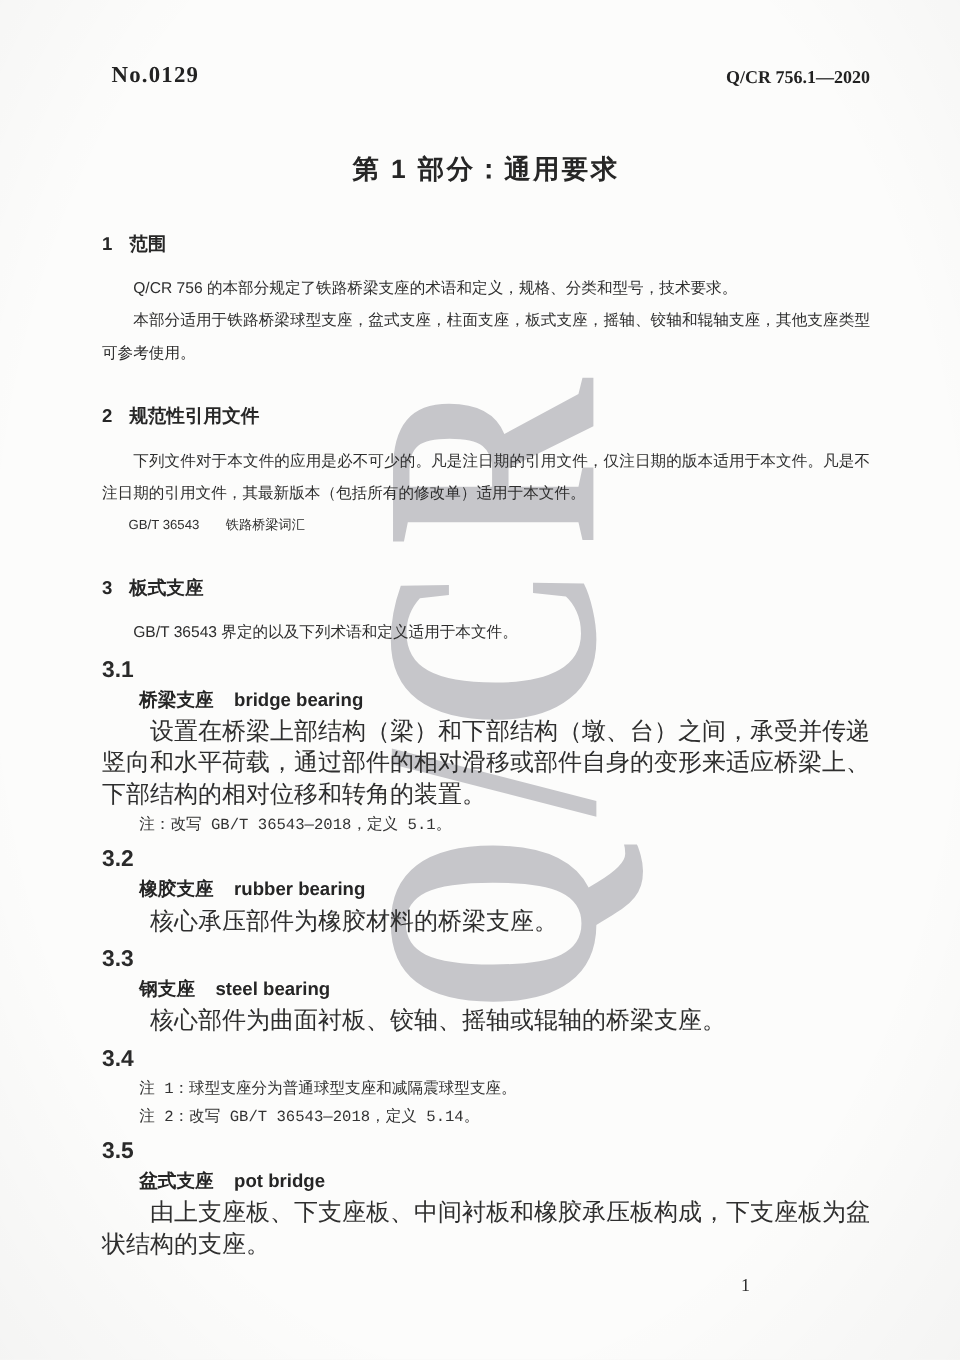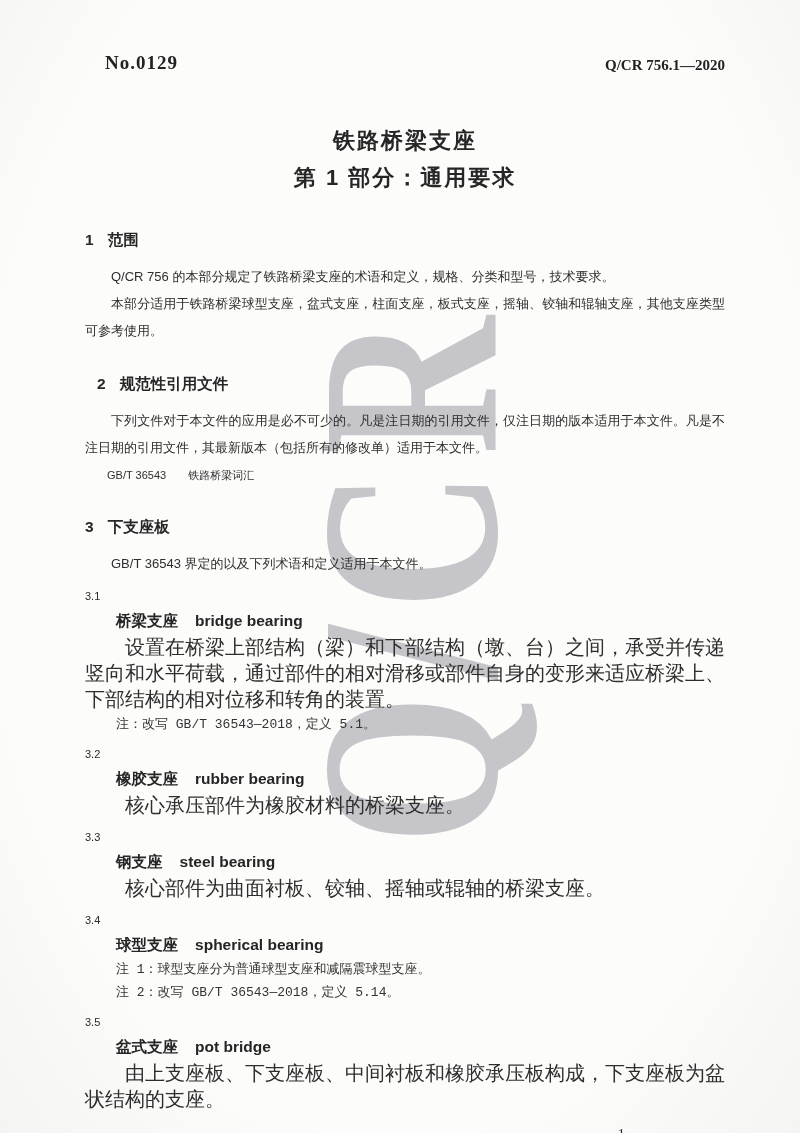--- a/index.html
+++ b/index.html
@@ -37,21 +37,21 @@
   .content{
     position:relative;z-index:1;
     padding:0 75px 0 85px;
   }
   .header{
     padding-top:52px;
     display:flex;justify-content:space-between;align-items:flex-end;
     font-family:"Liberation Serif","DejaVu Serif",serif;
     font-weight:bold;
   }
-  .doc-no{font-size:19px;margin-left:20px;letter-spacing:1px;color:#222;}
+  .doc-no{font-size:19px;margin-left:8px;letter-spacing:1px;color:#222;}
   .std-code{font-size:15px;color:#222;}
   .title{
     margin-top:48px;
     text-align:center;
     font-size:22px;font-weight:bold;
     line-height:37px;letter-spacing:2px;
     color:#262626;
   }
   .title span{display:block;}
   .clause-heading{
@@ -68,21 +68,21 @@
   }
   .ref-line{
     margin-top:1px;
     font-size:11px;line-height:27px;
     text-indent:2em;
   }
   .ref-line .ref-title{margin-left:2em;}
   .term{margin-top:4px;}
   .term-num{
     margin-top:7px;
-    font-size:11px;font-weight:normal;color:#2a2a2a;
+    font-size:19px;font-weight:bold;color:#2a2a2a;
     line-height:24px;
   }
   .term-name{
     font-size:15.5px;font-weight:bold;color:#252525;
     line-height:25px;
     text-indent:2em;
   }
   .term-name .term-en{margin-left:1.1em;}
   .term-def{
     margin:1px 0 0 0;
@@ -111,40 +111,39 @@
   <div class="watermark" style="color: rgb(198, 198, 202);">Q/CR</div>
 
   <div class="content">
 
     <div class="header">
       <span class="doc-no">No.0129</span>
       <span class="std-code">Q/CR 756.1—2020</span>
     </div>
 
     <div class="title">
-      <span>铁路桥梁支座</span>
       <span>第 1 部分：通用要求</span>
     </div>
 
     <div class="clause-heading">
       <span>1</span><span class="h-label">范围</span>
     </div>
     <p class="para">Q/CR 756 的本部分规定了铁路桥梁支座的术语和定义，规格、分类和型号，技术要求。</p>
     <p class="para" style="margin-top:0;">本部分适用于铁路桥梁球型支座，盆式支座，柱面支座，板式支座，摇轴、铰轴和辊轴支座，其他支座类型可参考使用。</p>
 
-    <div class="clause-heading" style="margin-top:30px;margin-left:12px;">
+    <div class="clause-heading" style="margin-top:30px;">
       <span>2</span><span class="h-label">规范性引用文件</span>
     </div>
     <p class="para">下列文件对于本文件的应用是必不可少的。凡是注日期的引用文件，仅注日期的版本适用于本文件。凡是不注日期的引用文件，其最新版本（包括所有的修改单）适用于本文件。</p>
     <div class="ref-line">
       <span>GB/T 36543</span><span class="ref-title">铁路桥梁词汇</span>
     </div>
 
     <div class="clause-heading" style="margin-top:28px;">
-      <span>3</span><span class="h-label">下支座板</span>
+      <span>3</span><span class="h-label">板式支座</span>
     </div>
     <p class="para">GB/T 36543 界定的以及下列术语和定义适用于本文件。</p>
 
     <div class="term">
       <div class="term-num">3.1</div>
       <div class="term-name">
         <span>桥梁支座</span><span class="term-en">bridge bearing</span>
       </div>
       <p class="term-def">设置在桥梁上部结构（梁）和下部结构（墩、台）之间，承受并传递竖向和水平荷载，通过部件的相对滑移或部件自身的变形来适应桥梁上、下部结构的相对位移和转角的装置。</p>
       <div class="note">注：改写 GB/T 36543—2018，定义 5.1。</div>
@@ -161,23 +160,20 @@
     <div class="term">
       <div class="term-num">3.3</div>
       <div class="term-name">
         <span>钢支座</span><span class="term-en">steel bearing</span>
       </div>
       <p class="term-def">核心部件为曲面衬板、铰轴、摇轴或辊轴的桥梁支座。</p>
     </div>
 
     <div class="term">
       <div class="term-num">3.4</div>
-      <div class="term-name">
-        <span>球型支座</span><span class="term-en">spherical bearing</span>
-      </div>
       <div class="note">注 1：球型支座分为普通球型支座和减隔震球型支座。</div>
       <div class="note">注 2：改写 GB/T 36543—2018，定义 5.14。</div>
     </div>
 
     <div class="term">
       <div class="term-num">3.5</div>
       <div class="term-name">
         <span>盆式支座</span><span class="term-en">pot bridge</span>
       </div>
       <p class="term-def">由上支座板、下支座板、中间衬板和橡胶承压板构成，下支座板为盆状结构的支座。</p>

